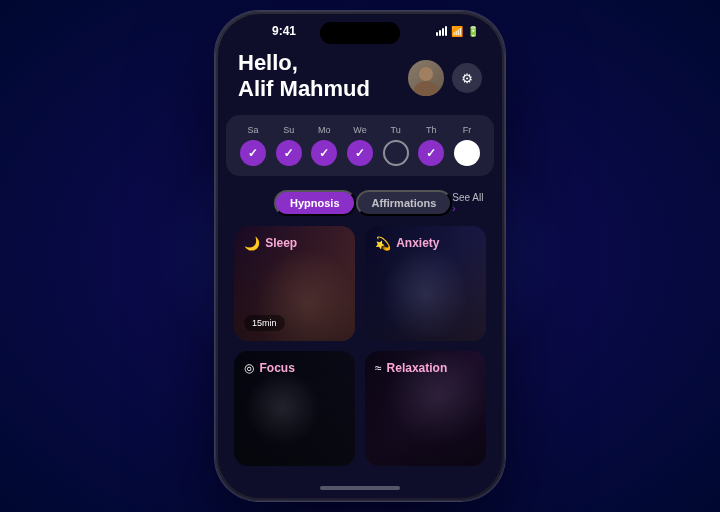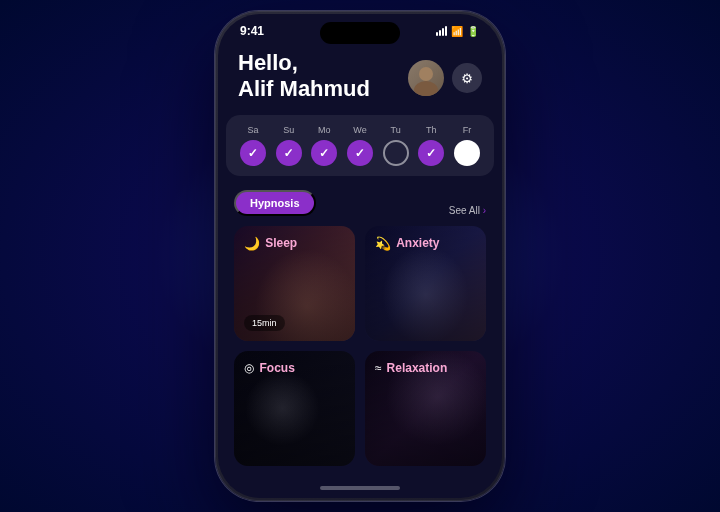--- a/index.html
+++ b/index.html
@@ -43,20 +43,21 @@
       justify-content: space-between;
       align-items: center;
       padding: 10px 22px 4px;
       position: relative;
     }
 
     .status-time {
       color: white;
       font-size: 12px;
       font-weight: 600;
+      margin-left: 32px;
     }
 
     .status-icons {
       display: flex;
       align-items: center;
       gap: 4px;
     }
 
     
     .dynamic-island {
@@ -169,22 +170,23 @@
     .check-icon {
       color: white;
       font-size: 12px;
       font-weight: 700;
     }
 
     
     .category-tabs {
       padding: 0 16px 10px;
       display: flex;
-      align-items: flex-end;
+      align-items: center;
       gap: 0;
+      margin-left: 40px;
     }
 
     .tab-btn {
       padding: 5px 14px;
       border-radius: 20px;
       font-size: 11px;
       font-weight: 600;
       cursor: pointer;
     }
 
@@ -417,20 +419,21 @@
 
         <div class="day-item">
           <span class="day-label">Fr</span>
           <div class="day-circle future"></div>
         </div>
       </div>
     </div>
 
     <div class="category-tabs">
       <button class="tab-btn active">Hypnosis</button>
+      <button class="tab-btn inactive">Affirmations</button>
       <span class="see-all">
         <span>See All</span>
         <span class="see-all-arrow">›</span>
       </span>
     </div>
 
     <div class="content-grid">
 
       <div class="card">
         <div class="sleep-photo"></div>

